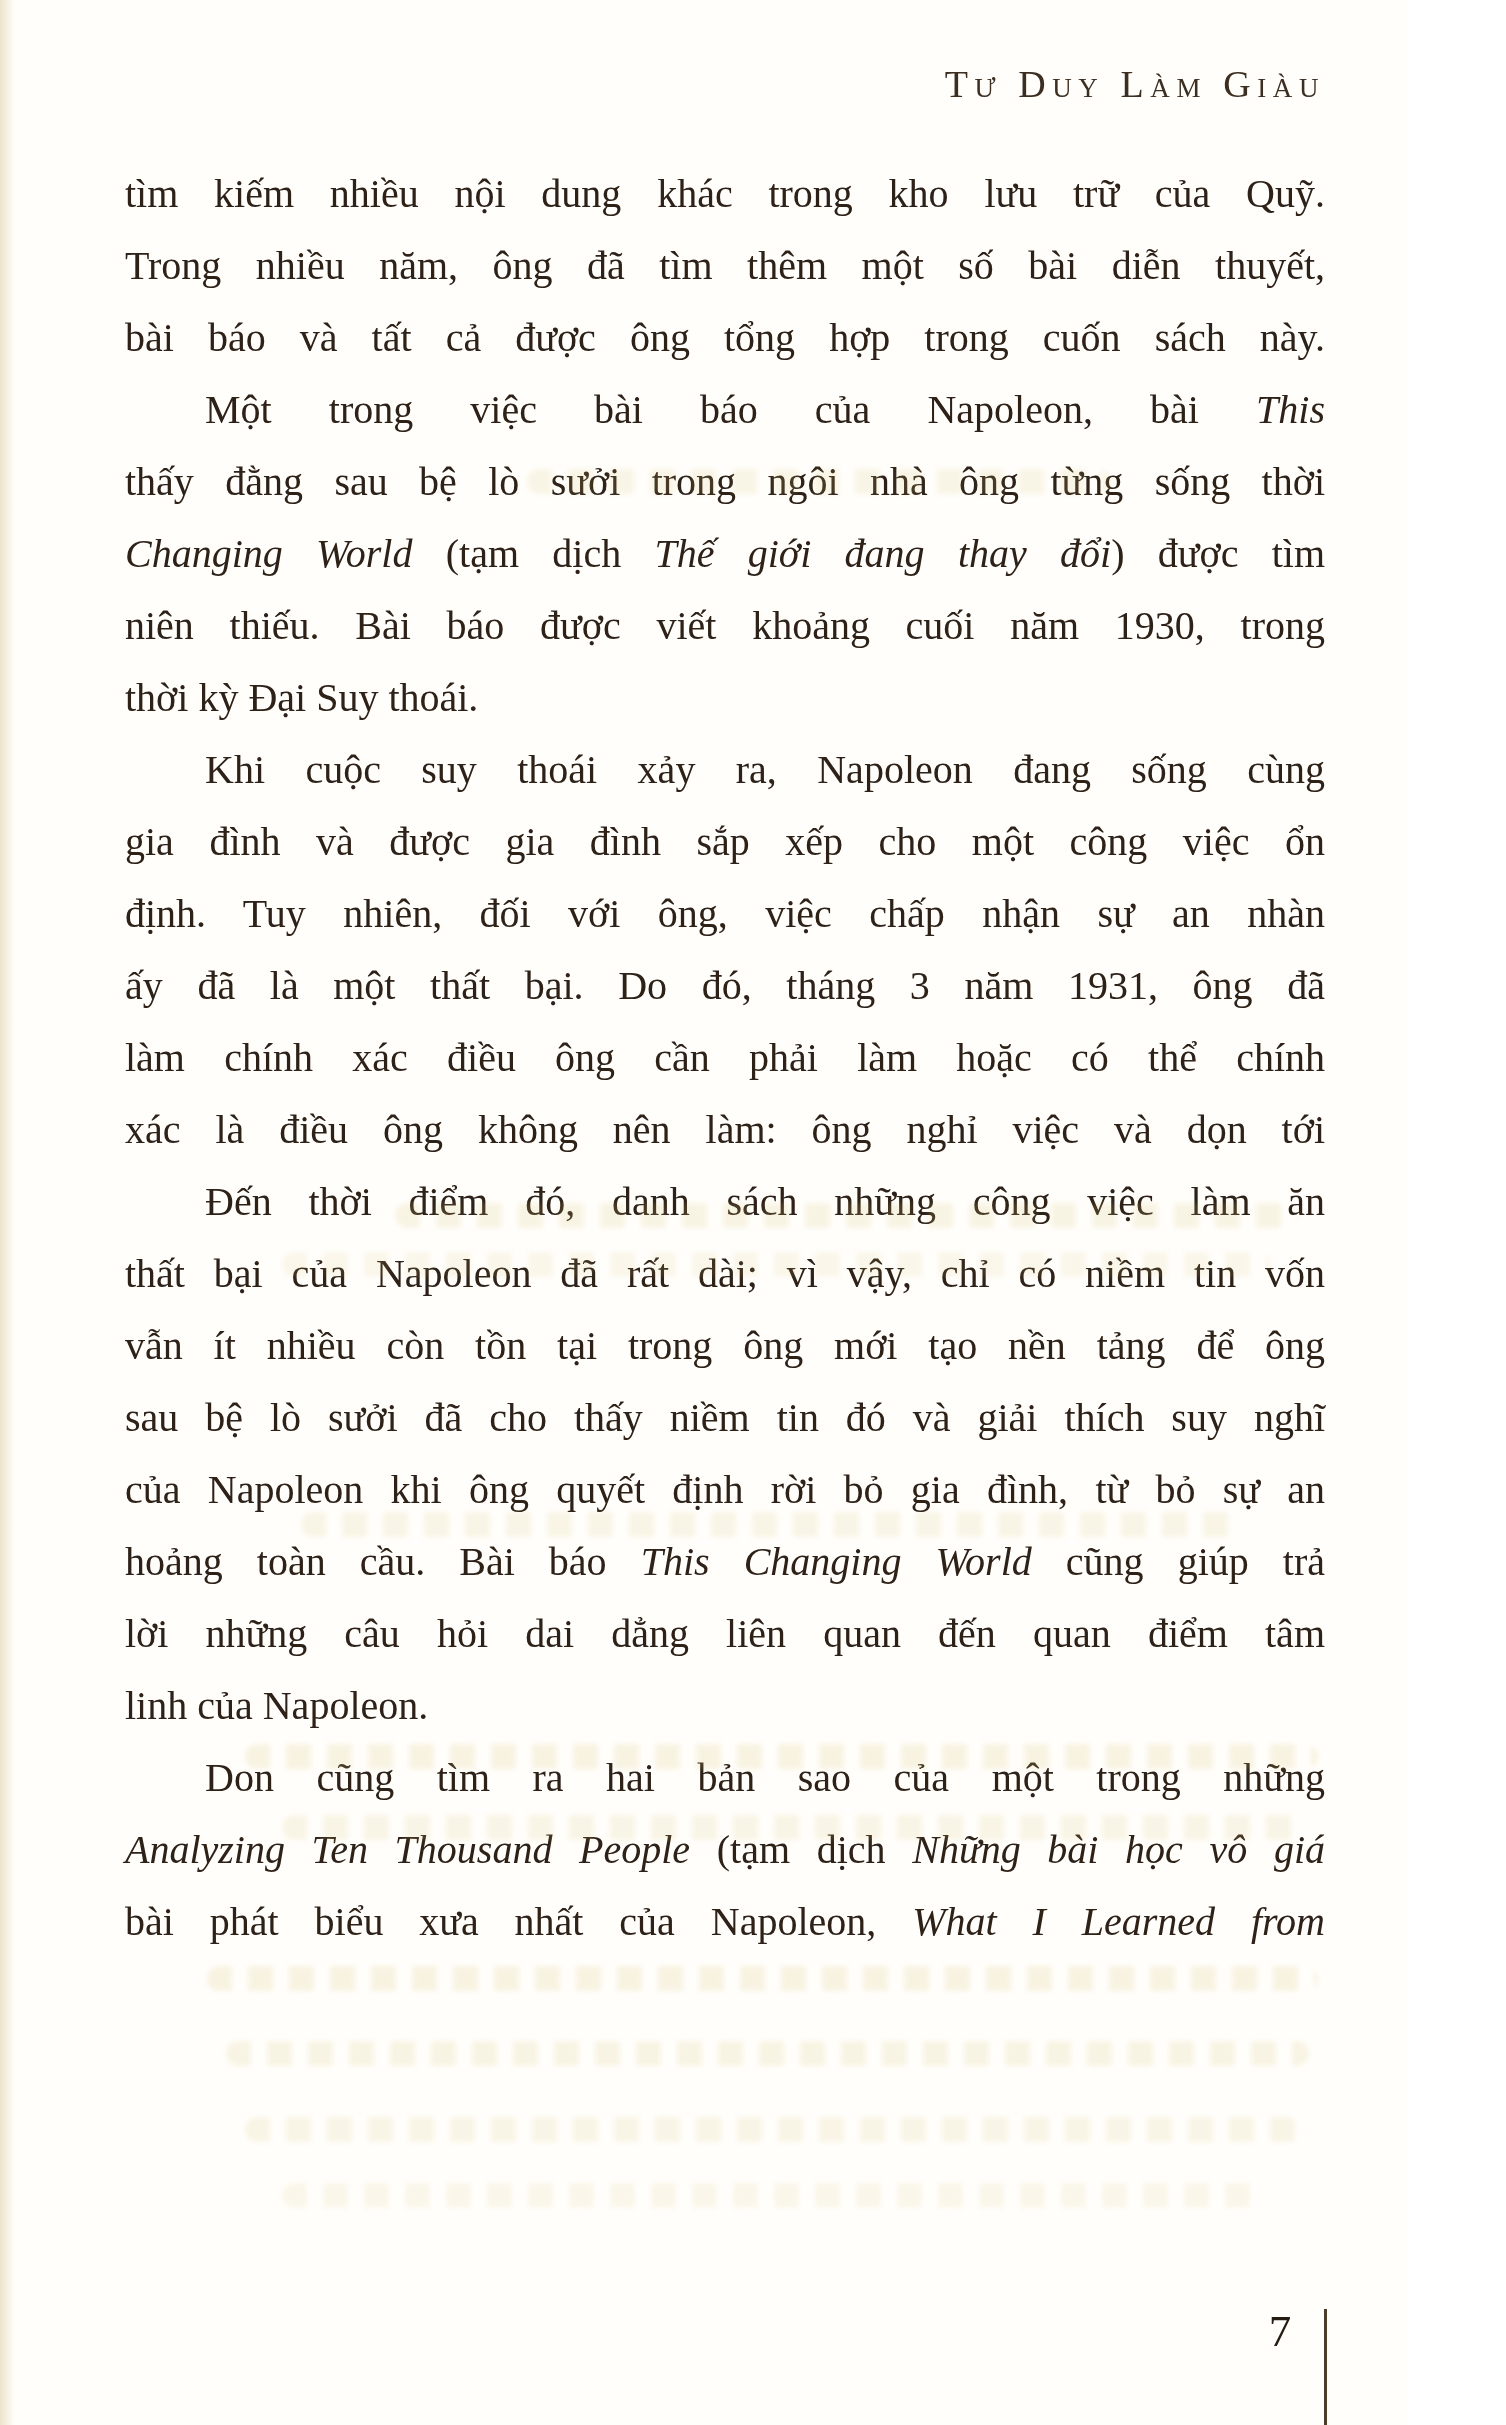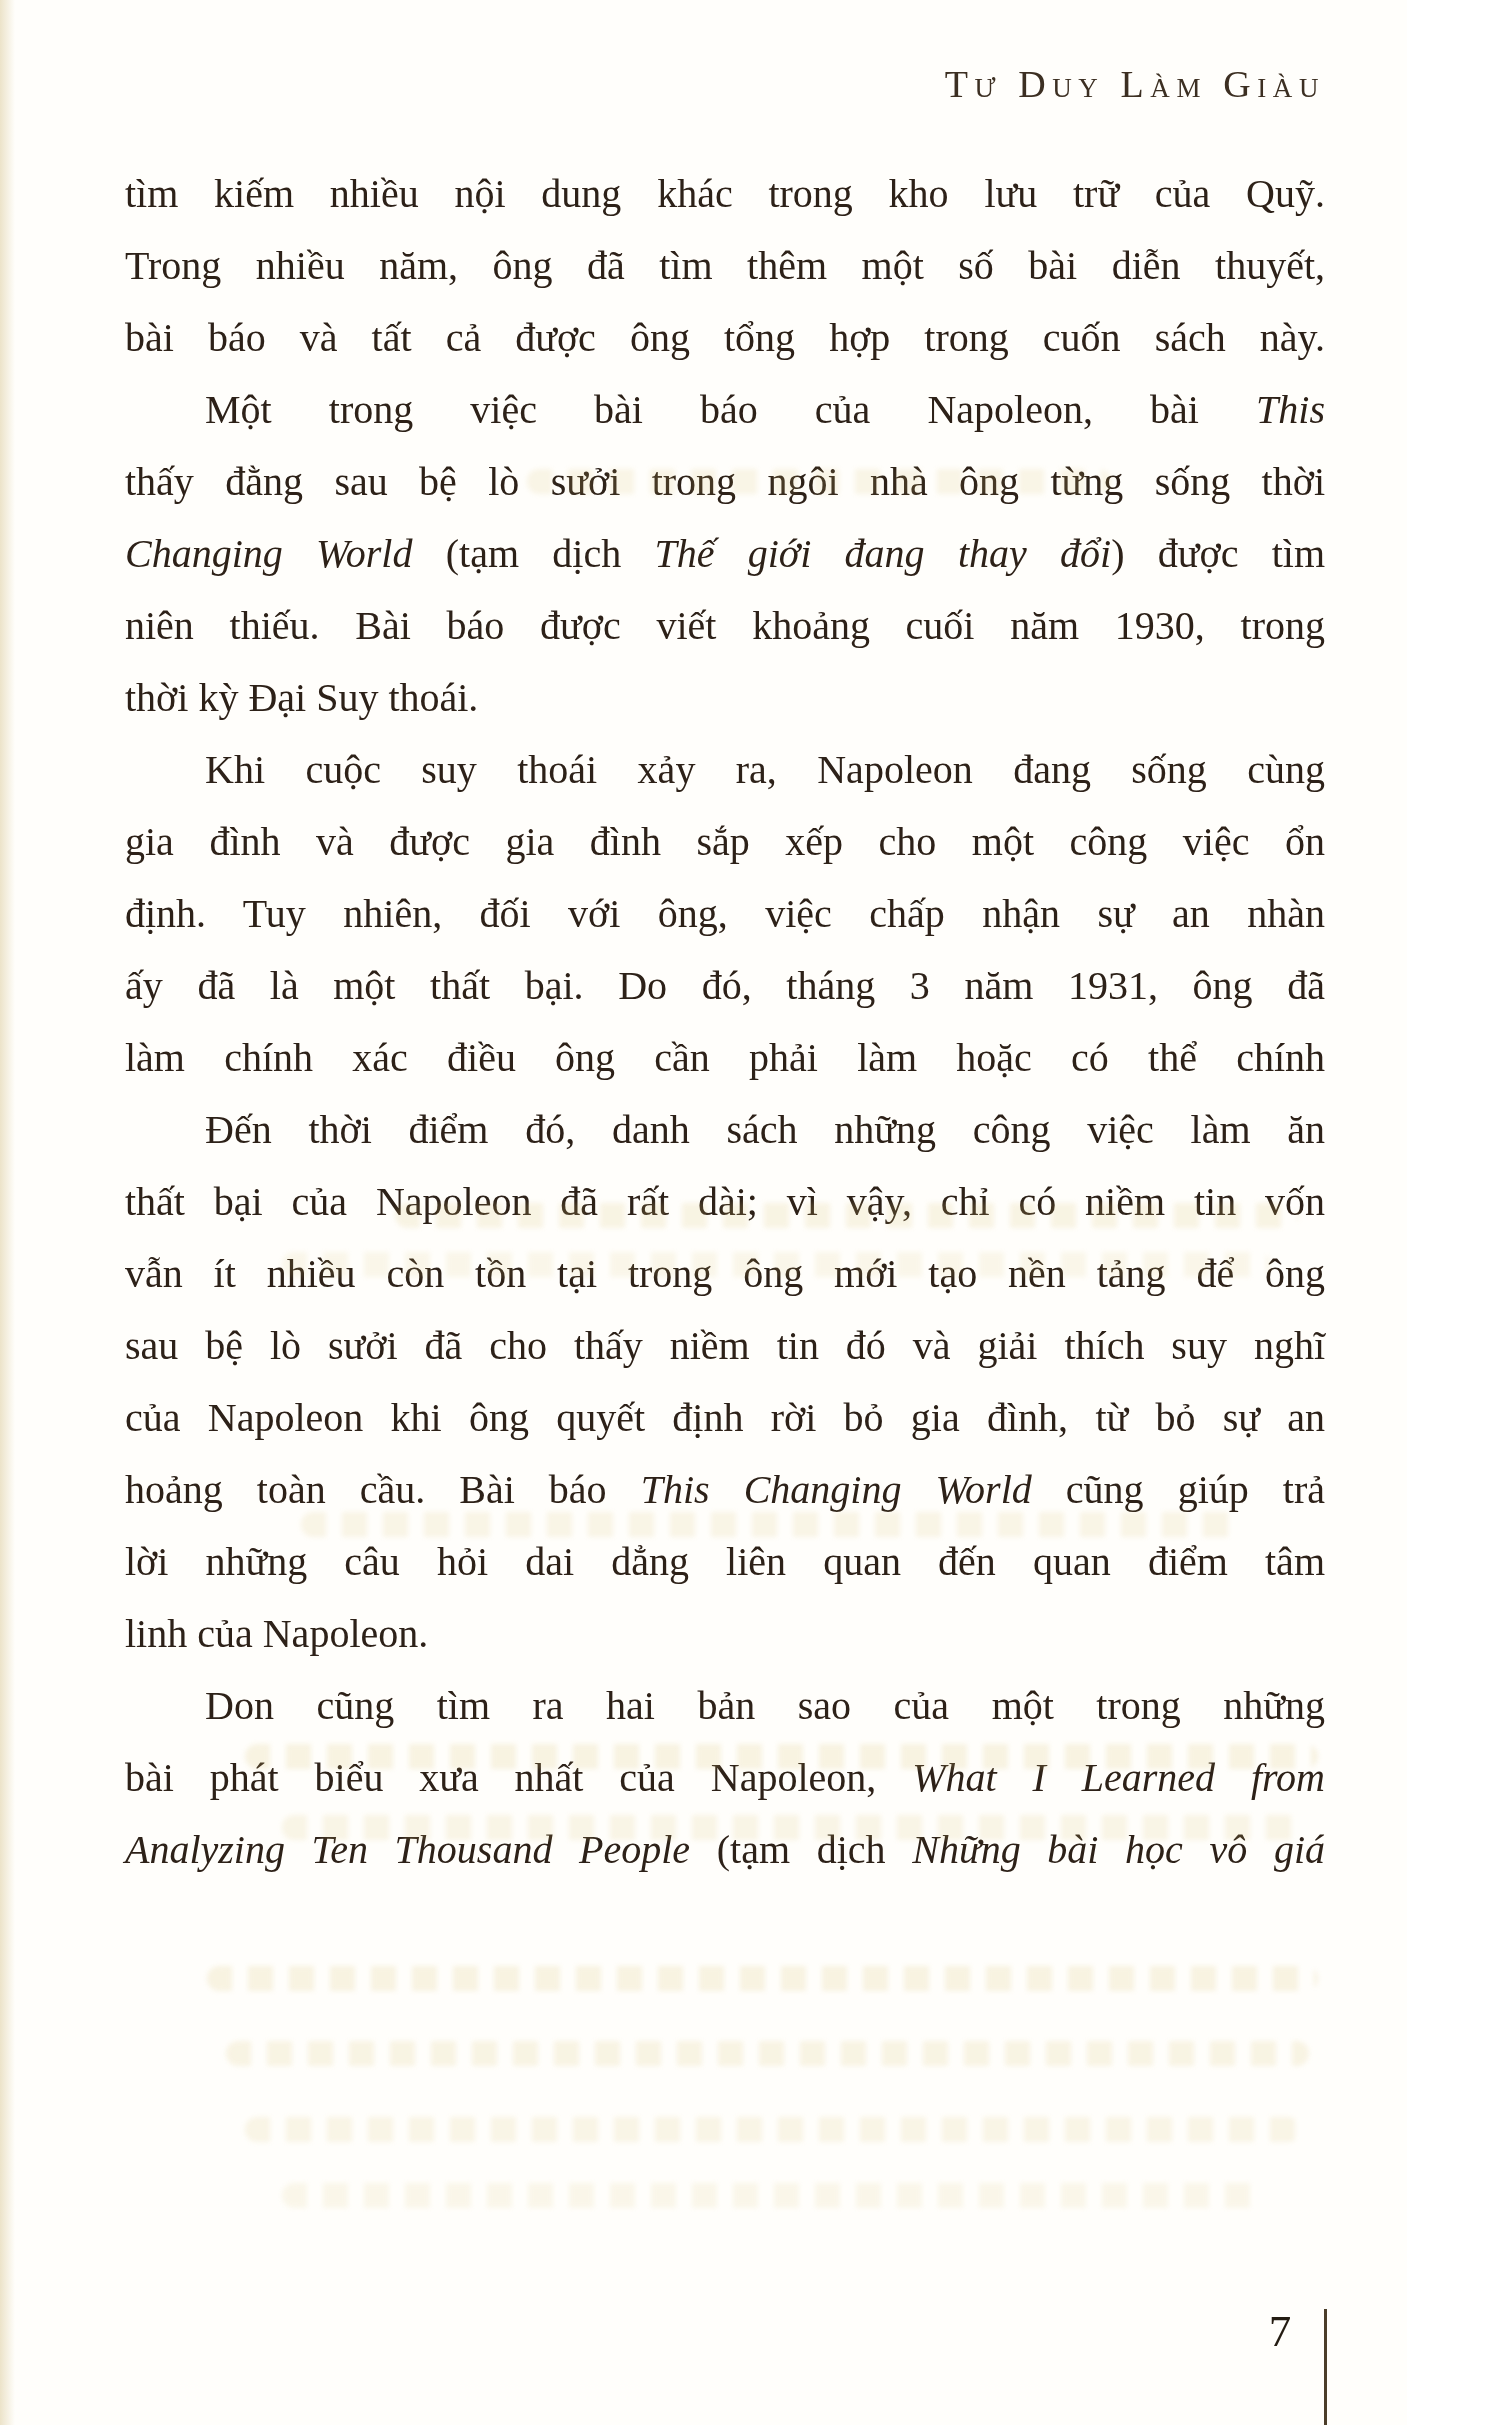--- a/index.html
+++ b/index.html
@@ -107,35 +107,36 @@
         <div class="line"><span class="it">Changing World</span><span> (tạm dịch </span><span class="it">Thế giới đang thay đổi</span><span>) được tìm</span></div>
         <div class="line"><span>niên thiếu. Bài báo được viết khoảng cuối năm 1930, trong</span></div>
         <div class="line last"><span>thời kỳ Đại Suy thoái.</span></div>
       </div>
       <div class="para">
         <div class="line indent"><span>Khi cuộc suy thoái xảy ra, Napoleon đang sống cùng</span></div>
         <div class="line"><span>gia đình và được gia đình sắp xếp cho một công việc ổn</span></div>
         <div class="line"><span>định. Tuy nhiên, đối với ông, việc chấp nhận sự an nhàn</span></div>
         <div class="line"><span>ấy đã là một thất bại. Do đó, tháng 3 năm 1931, ông đã</span></div>
         <div class="line"><span>làm chính xác điều ông cần phải làm hoặc có thể chính</span></div>
+        <div class="line"><span>xác là điều ông không nên làm: ông nghỉ việc và dọn tới</span></div>
       </div>
       <div class="para">
         <div class="line indent"><span>Đến thời điểm đó, danh sách những công việc làm ăn</span></div>
         <div class="line"><span>thất bại của Napoleon đã rất dài; vì vậy, chỉ có niềm tin vốn</span></div>
         <div class="line"><span>vẫn ít nhiều còn tồn tại trong ông mới tạo nền tảng để ông</span></div>
         <div class="line"><span>sau bệ lò sưởi đã cho thấy niềm tin đó và giải thích suy nghĩ</span></div>
         <div class="line"><span>của Napoleon khi ông quyết định rời bỏ gia đình, từ bỏ sự an</span></div>
         <div class="line"><span>hoảng toàn cầu. Bài báo </span><span class="it">This Changing World</span><span> cũng giúp trả</span></div>
         <div class="line"><span>lời những câu hỏi dai dẳng liên quan đến quan điểm tâm</span></div>
         <div class="line last"><span>linh của Napoleon.</span></div>
       </div>
       <div class="para">
         <div class="line indent"><span>Don cũng tìm ra hai bản sao của một trong những</span></div>
+        <div class="line"><span class="it">Analyzing Ten Thousand People</span><span> (tạm dịch </span><span class="it">Những bài học vô giá</span></div>
         <div class="line"><span>bài phát biểu xưa nhất của Napoleon, </span><span class="it">What I Learned from</span></div>
-        <div class="line"><span class="it">Analyzing Ten Thousand People</span><span> (tạm dịch </span><span class="it">Những bài học vô giá</span></div>
       </div>
     </div>
 
   <div class="ghost" style="left:527px; top:469px;  width:584px; opacity:.5;"></div>
   <div class="ghost" style="left:395px; top:1203px; width:904px; opacity:.55;"></div>
   <div class="ghost" style="left:282px; top:1252px; width:989px; opacity:.4;"></div>
   <div class="ghost" style="left:301px; top:1512px; width:942px; opacity:.5;"></div>
   <div class="ghost" style="left:245px; top:1744px; width:1073px; opacity:.6;"></div>
   <div class="ghost" style="left:282px; top:1815px; width:1017px; opacity:.5;"></div>
   <div class="ghost" style="left:207px; top:1966px; width:1111px; opacity:.6;"></div>

